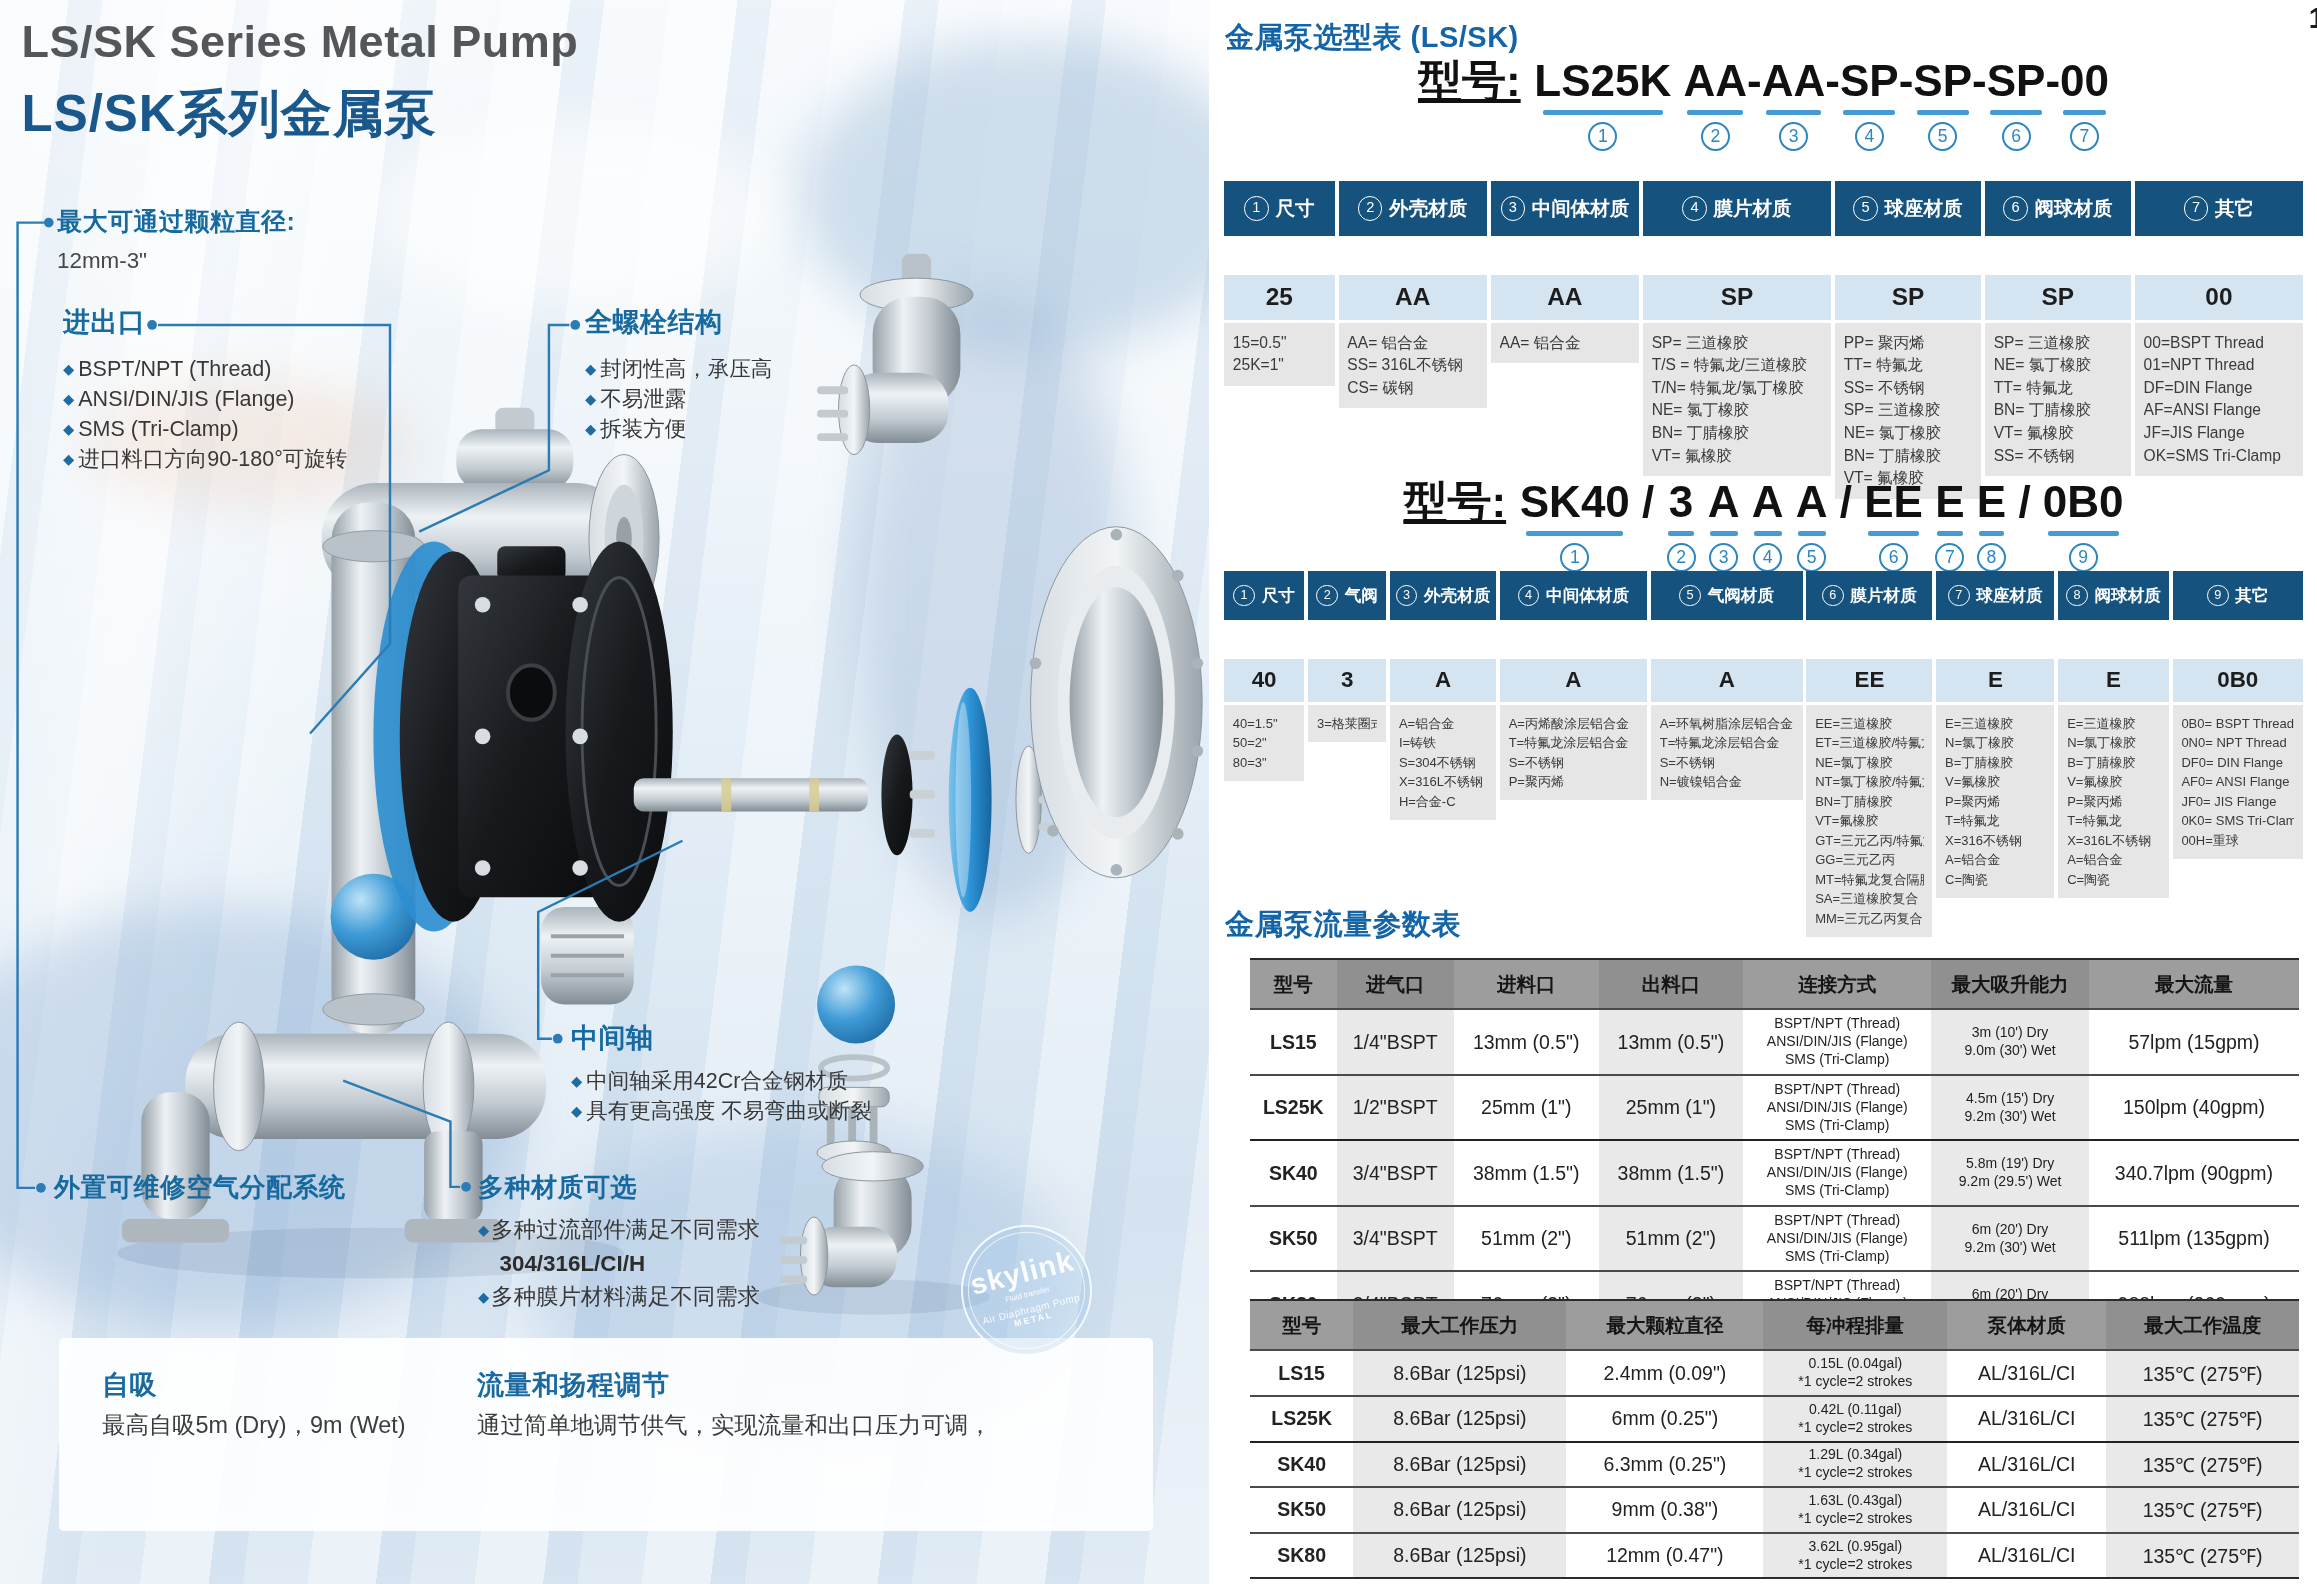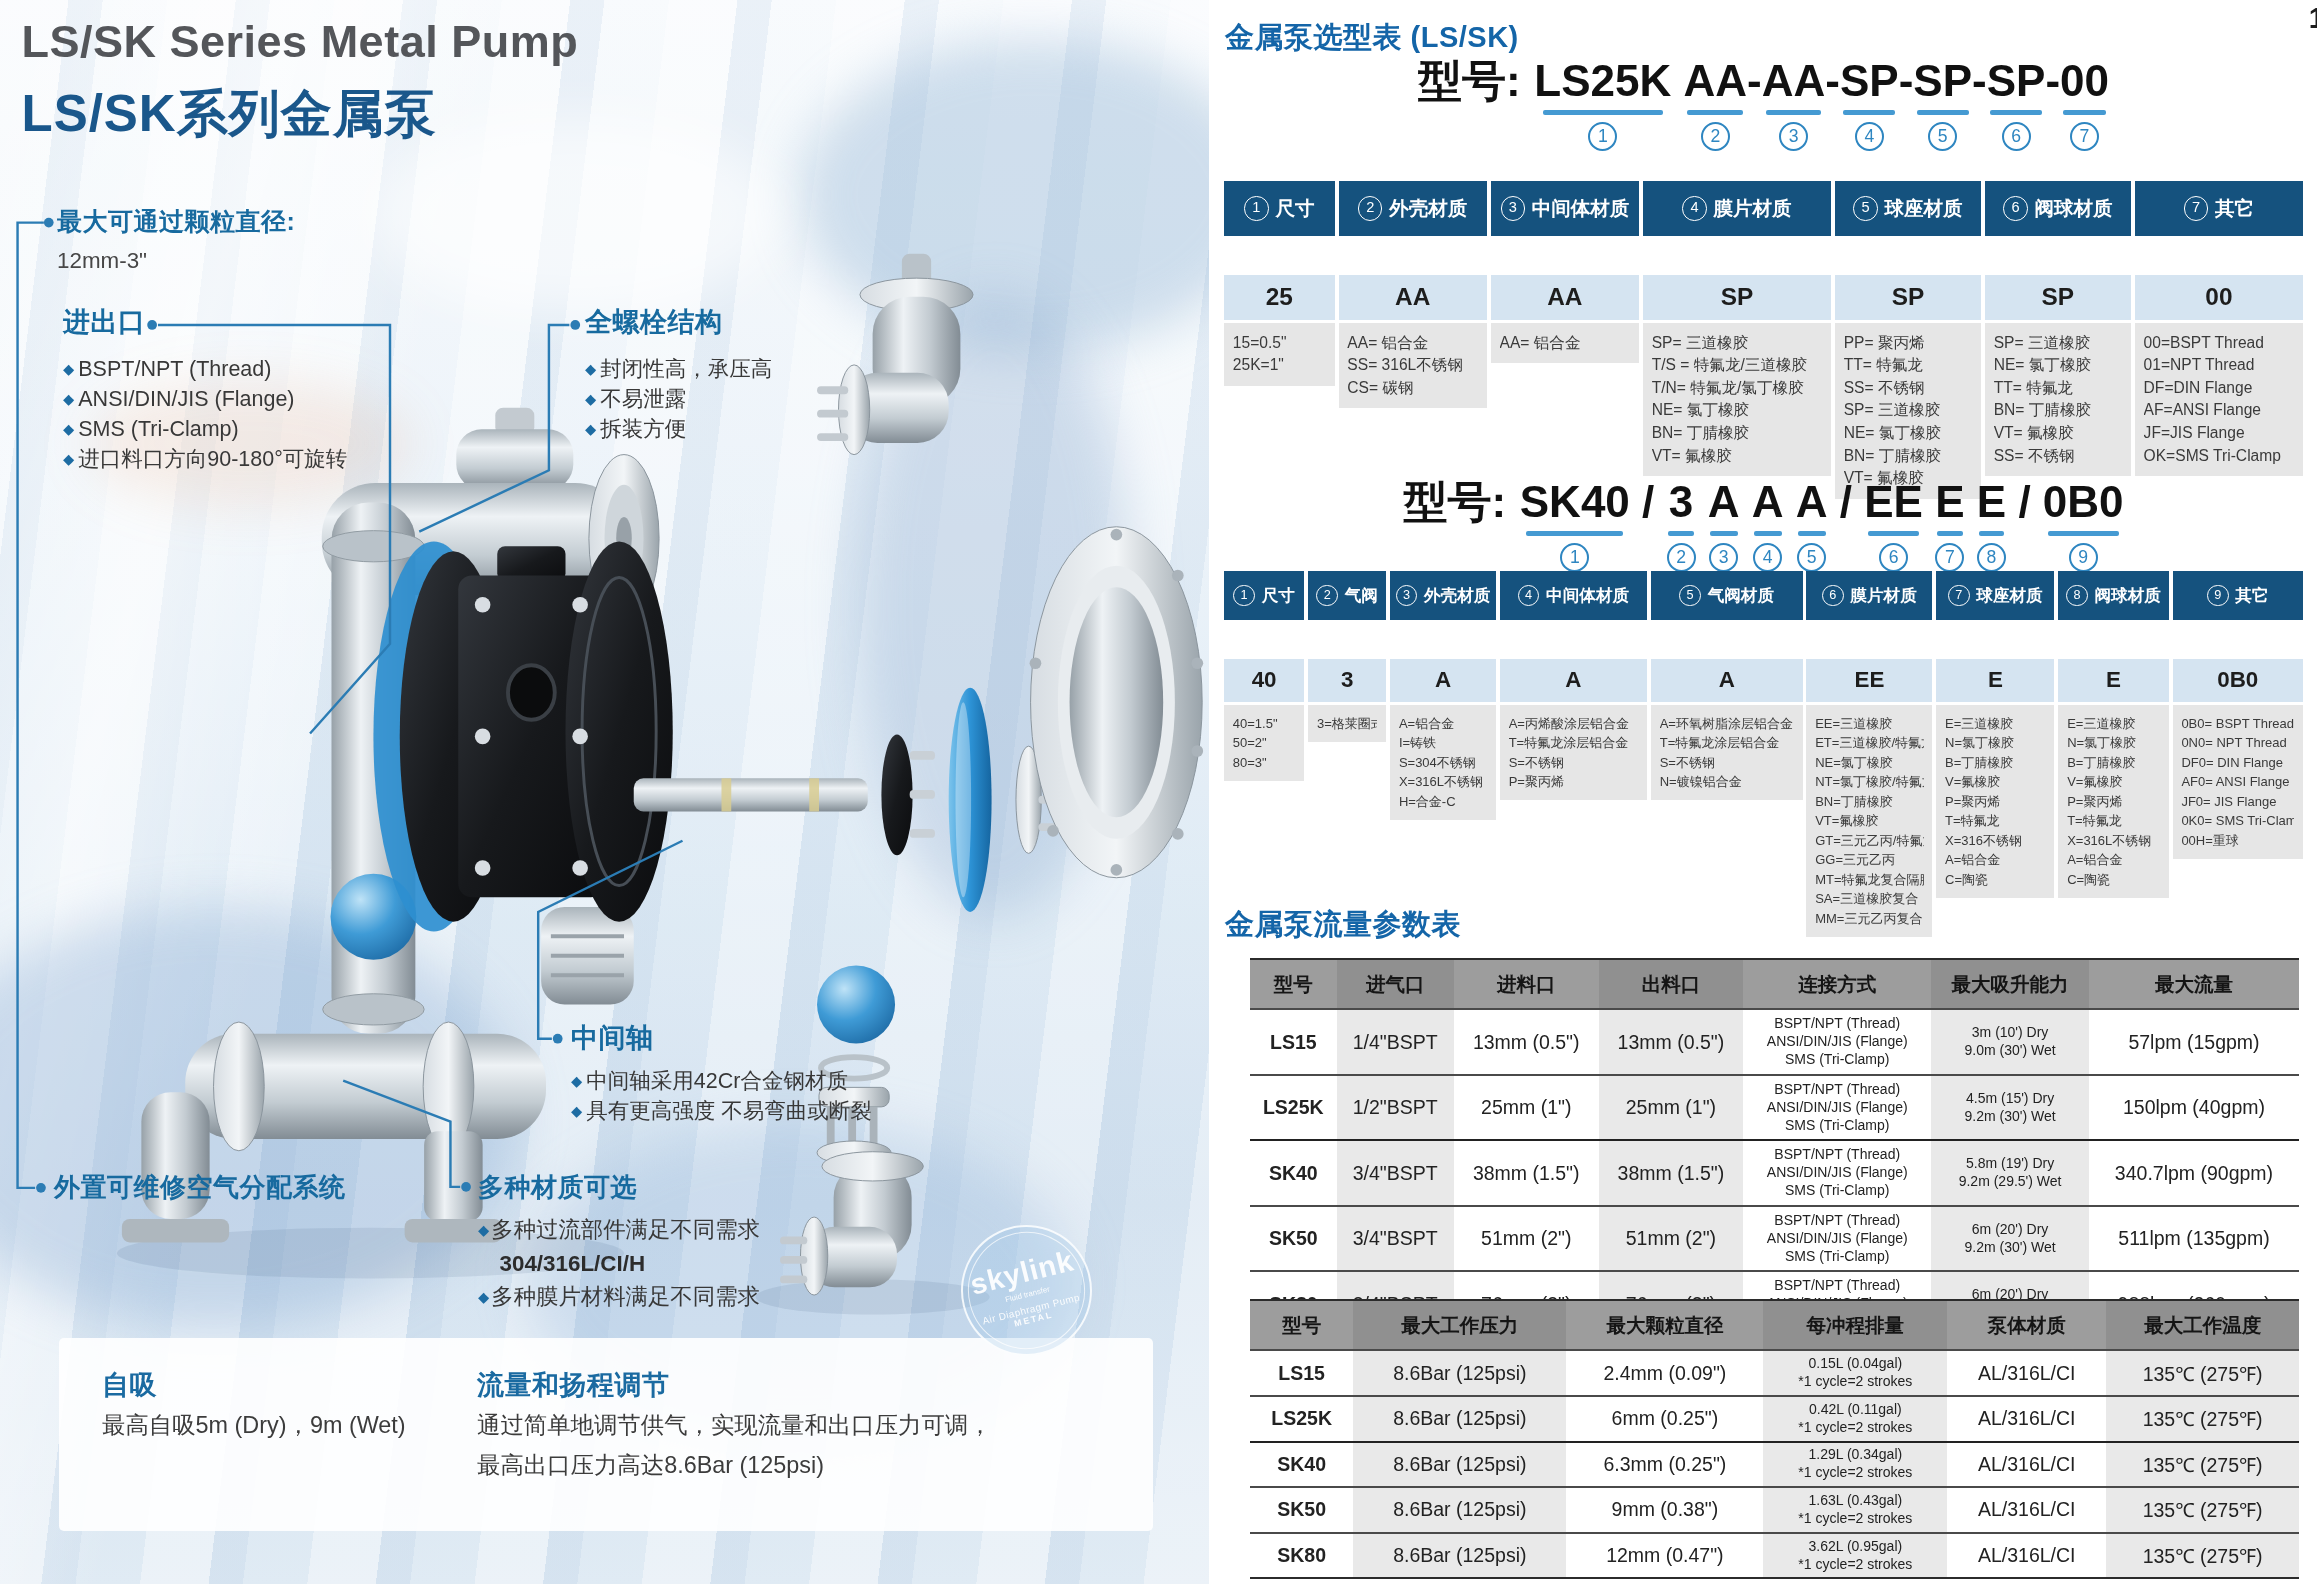--- a/index.html
+++ b/index.html
@@ -56,21 +56,21 @@
   .pump-svg{ position:absolute; left:39px; top:234px; }
   .lines-svg{ position:absolute; left:0; top:0; }
 
   
   .right-panel{ position:absolute; left:1209px; top:0; width:1108px; height:1585px; background:#fff; }
   .sec-title{ position:absolute; font-size:29px; font-weight:bold; color:#1465a8; letter-spacing:0.5px; }
   .st1{ left:1225px; top:17.6px; } .st2{ left:1225px; top:905px; }
 
   .model-line{ position:absolute; left:1224px; width:1079px; display:flex; justify-content:center; align-items:flex-start; }
   .m1{ top:57px; } .m2{ top:478px; }
-  .model-prefix{ font-size:44px; font-weight:bold; color:#111; margin-right:13.7px; line-height:1.1;}
+  .model-prefix{ font-size:44px; font-weight:bold; color:#111; margin-right:13.7px; line-height:1.1;text-decoration:underline;}
   .seg{ display:inline-flex; flex-direction:column; align-items:center; }
   .seg .t{ font-size:44px; font-weight:bold; color:#111; line-height:1.1; white-space:pre;}
   .seg .u{ height:4.9px; width:88%; margin-top:4.9px; background:transparent; border-radius:2px;}
   .seg.has-num .u{ background:#459ad2; }
   .seg .n{ margin-top:6.8px; width:29px; height:29px; border:2px solid #2e86c1; border-radius:50%;
     color:#2e86c1; font-size:17.6px; line-height:25px; text-align:center; }
 
   .sel-table{ position:absolute; left:1224px; width:1079px; display:flex; gap:3.9px; align-items:flex-start; }
   .t1{ top:181px; } .t2{ top:571px; }
   .sel-col{ display:flex; flex-direction:column; gap:2.9px; min-width:0; }
@@ -338,21 +338,20 @@
         <div>
 
         <div class="ln">最高自吸5m (Dry)，9m (Wet)</div>
           </div>
       </div>
       <div class="card-item" style="left:418px;">
         <div class="co-head">流量和扬程调节</div>
         <div>
 
         <div class="ln">通过简单地调节供气，实现流量和出口压力可调，</div>
-            <div class="ln">最高出口压力高达8.6Bar (125psi)</div>
           </div>
       </div>
     </div>
 
     <div class="badge">
       <div class="brand">skylink</div>
       <div class="tag">Fluid transfer</div>
       <div class="l1">Air Diaphragm Pump</div>
       <div class="l2">METAL</div>
     </div>

